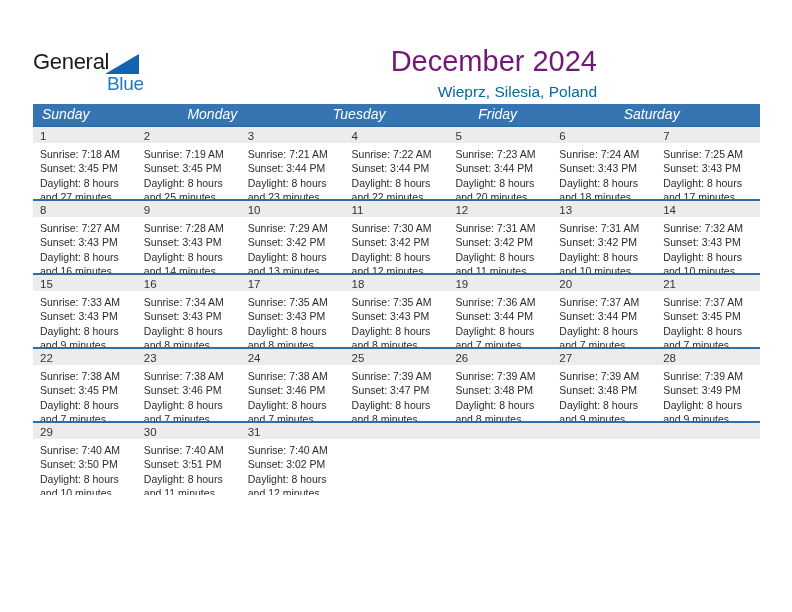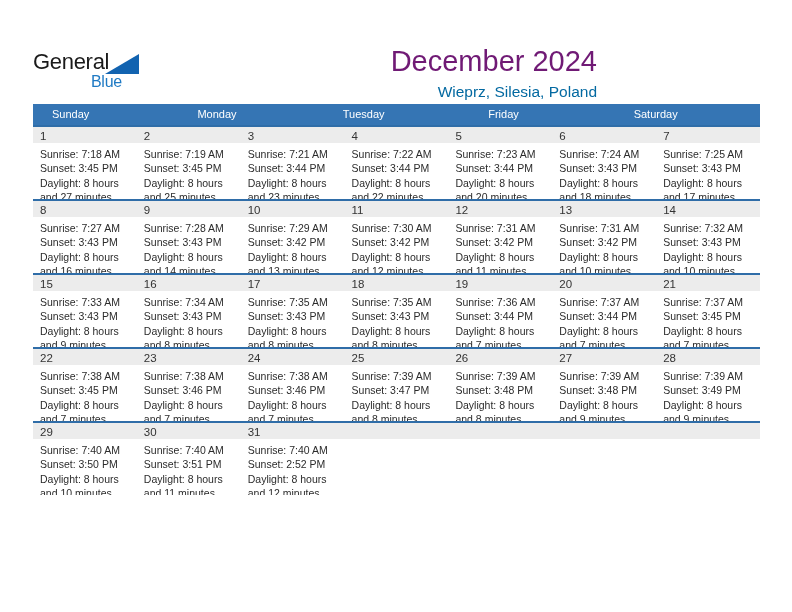--- a/index.html
+++ b/index.html
@@ -53,23 +53,23 @@
     left: 72px;
     top: 5px;
     width: 0;
     height: 0;
     border-style: solid;
     border-width: 0 0 20px 34px;
     border-color: transparent transparent #1263b0 transparent;
   }
   .logo-blue {
     position: absolute;
-    left: 58px;
+    left: 74px;
     top: 24px;
-    font-size: 16px;
+    font-size: 19px;
     letter-spacing: -0.3px;
     color: #1f7ac4;
     font-family: "Liberation Sans", sans-serif;
     text-align: right;
   }
 
   .title-block {
     position: absolute;
     right: 36px;
     top: 28px;
@@ -99,26 +99,27 @@
   }
 
   .weekdays {
     display: flex;
     background: #3575b4;
     height: 21px;
   }
   .weekday {
     flex: 1 1 0;
     color: #ffffff;
-    font-size: 11px;
+    font-size: 14px;
     line-height: 21px;
-    padding-left: 19px;
+    padding-left: 9px;
     box-sizing: border-box;
     overflow: hidden;
     white-space: nowrap;
+    font-style: italic;
   }
 
   .week {
     display: flex;
   }
   .cell {
     flex: 1 1 0;
     box-sizing: border-box;
     width: 103.857px;
     min-width: 0;
@@ -464,21 +465,21 @@
           <div class="cell-line">Sunrise: 7:40 AM</div>
           <div class="cell-line">Sunset: 3:51 PM</div>
           <div class="cell-line">Daylight: 8 hours</div>
           <div class="cell-line">and 11 minutes.</div>
         </div>
       </div>
       <div class="cell">
         <div class="cell-daynum">31</div>
         <div class="cell-body">
           <div class="cell-line">Sunrise: 7:40 AM</div>
-          <div class="cell-line">Sunset: 2:52 PM</div>
+          <div class="cell-line">Sunset: 3:02 PM</div>
           <div class="cell-line">Daylight: 8 hours</div>
           <div class="cell-line">and 12 minutes.</div>
         </div>
       </div>
       <div class="cell">
         <div class="cell-daynum empty"></div>
         <div class="cell-body empty">
           <div class="cell-line"></div>
           <div class="cell-line"></div>
           <div class="cell-line"></div>

